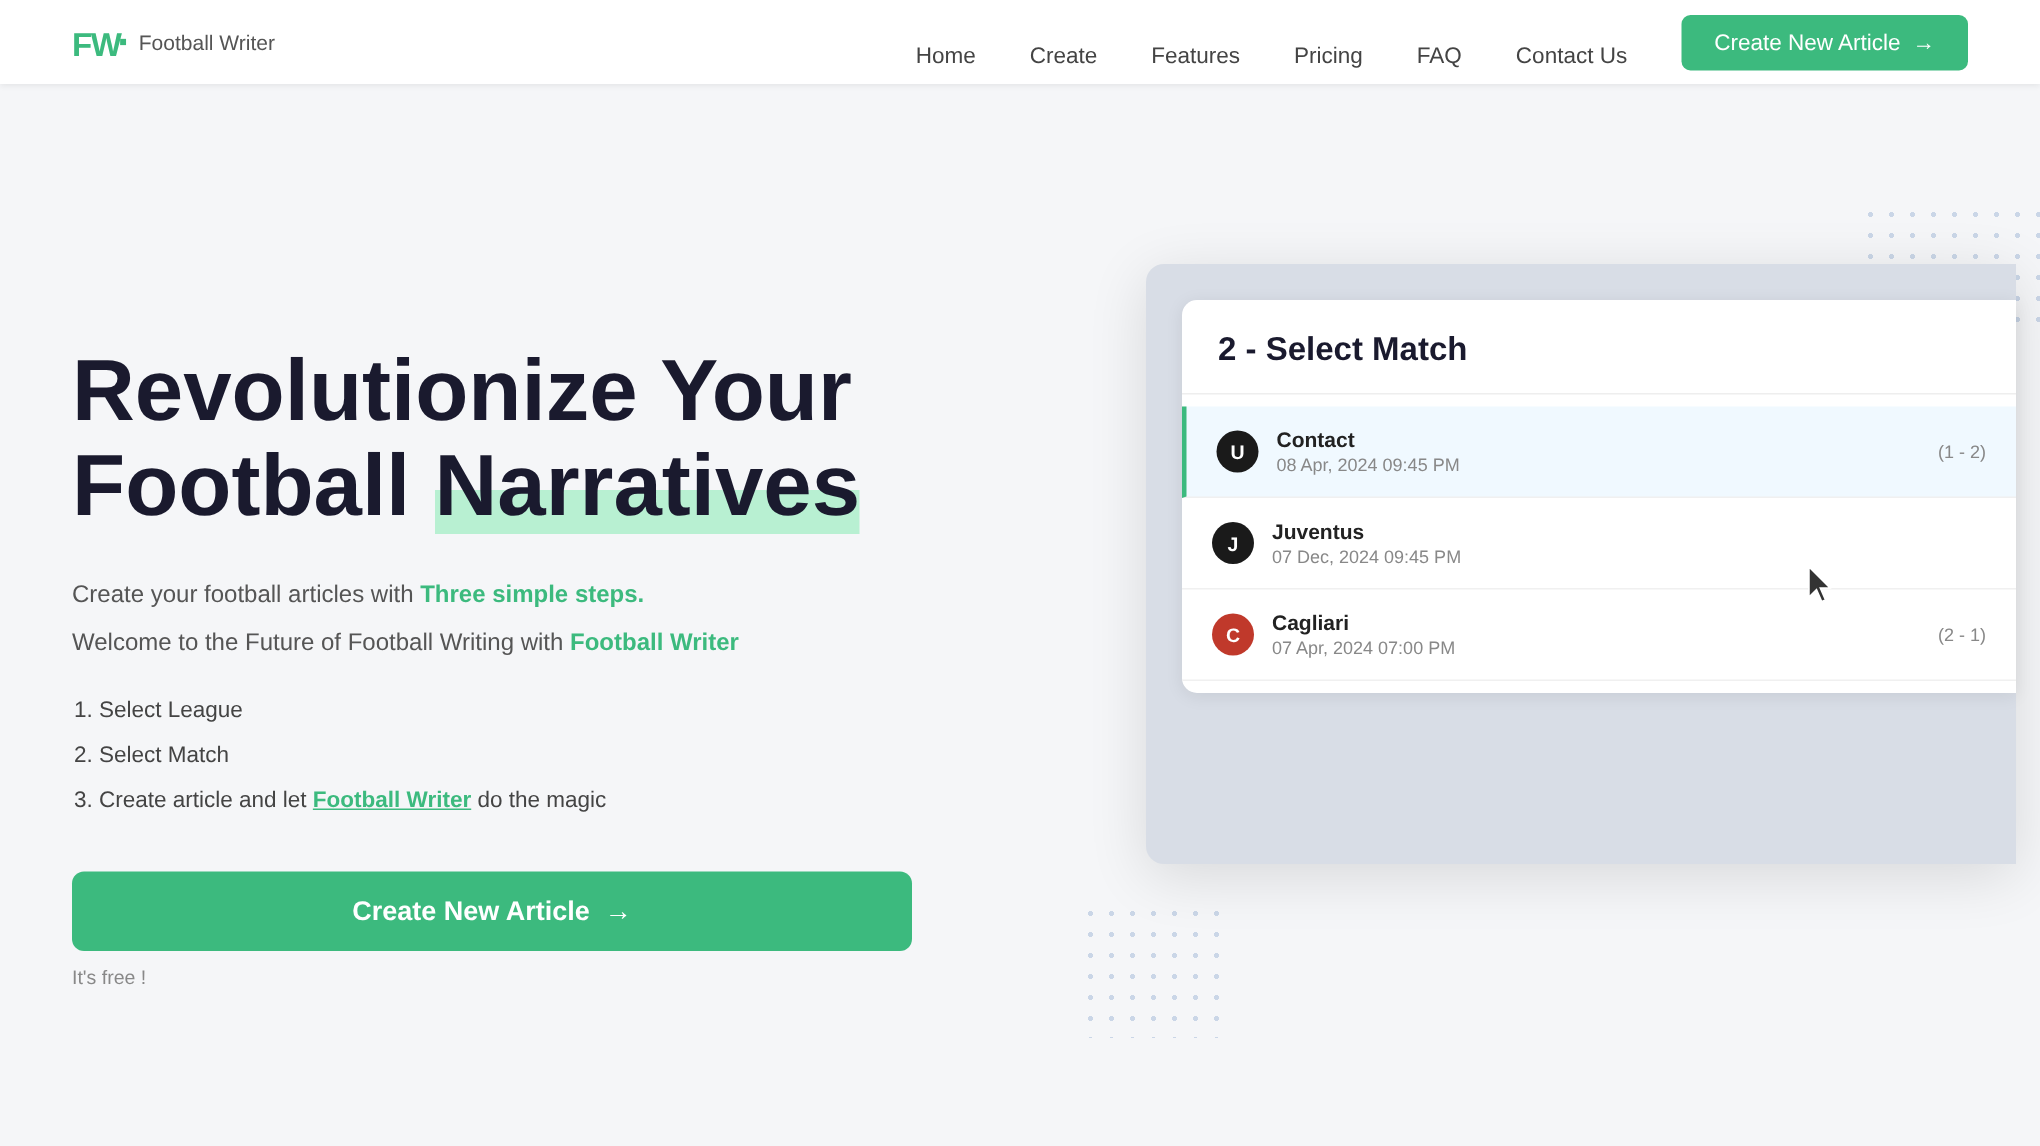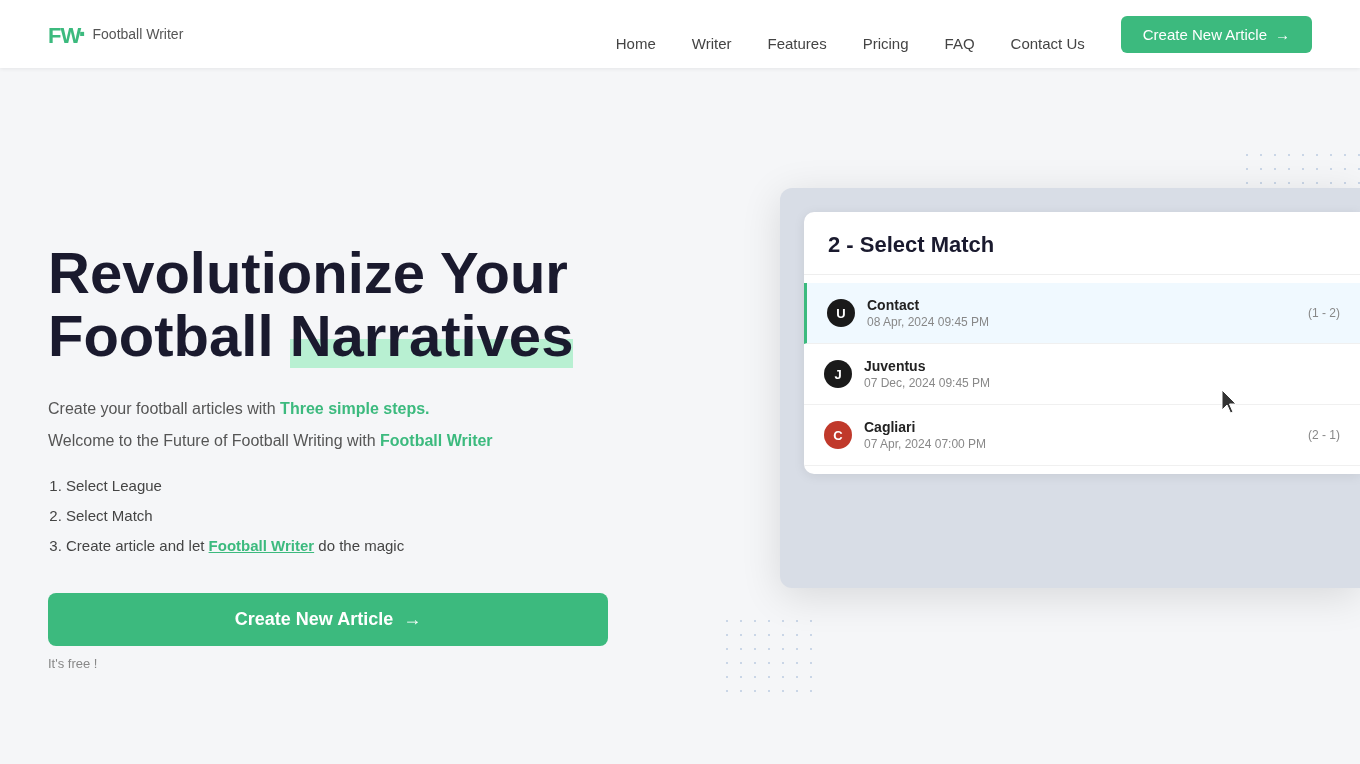--- a/index.html
+++ b/index.html
@@ -9,21 +9,21 @@
       min-height: 764px;
       overflow-x: hidden;
     }
 
     
     nav {
       display: flex;
       align-items: center;
       justify-content: space-between;
       padding: 0 48px;
-      height: 68px;
+      height: 56px;
       background: #fff;
       box-shadow: 0 1px 4px rgba(0,0,0,0.07);
       position: relative;
       z-index: 10;
     }
     .nav-logo {
       display: flex;
       align-items: center;
       gap: 6px;
       font-weight: 700;
@@ -168,21 +168,21 @@
       height: 90px;
       background-image: radial-gradient(circle, #b8c8e0 1.5px, transparent 1.5px);
       background-size: 14px 14px;
       opacity: 0.7;
     }
 
     
     .app-panel {
       position: absolute;
       top: 120px;
-      right: 0;
+      right: 16px;
       width: 580px;
       background: #d8dde6;
       border-radius: 12px 0 0 12px;
       padding: 24px 0 24px 24px;
       box-shadow: 0 8px 40px rgba(0,0,0,0.12);
       min-height: 400px;
     }
     .app-inner {
       background: #fff;
       border-radius: 10px 0 0 10px;
@@ -268,21 +268,21 @@
 <nav>
   <a class="nav-logo" href="#">
     <span class="logo-mark">
       <span class="logo-fw">FW</span><span class="logo-dot">·</span>
     </span>
     <span class="logo-text">Football Writer</span>
   </a>
 
   <ul class="nav-links">
     <li><a href="#">Home</a></li>
-    <li><a href="#">Writer</a></li>
+    <li><a href="#">Create</a></li>
     <li><a href="#">Features</a></li>
     <li><a href="#">Pricing</a></li>
     <li><a href="#">FAQ</a></li>
     <li><a href="#">Contact Us</a></li>
     <li>
       <a href="#" class="nav-cta">
         <span>Create New Article</span>
         <span>→</span>
       </a>
     </li>

